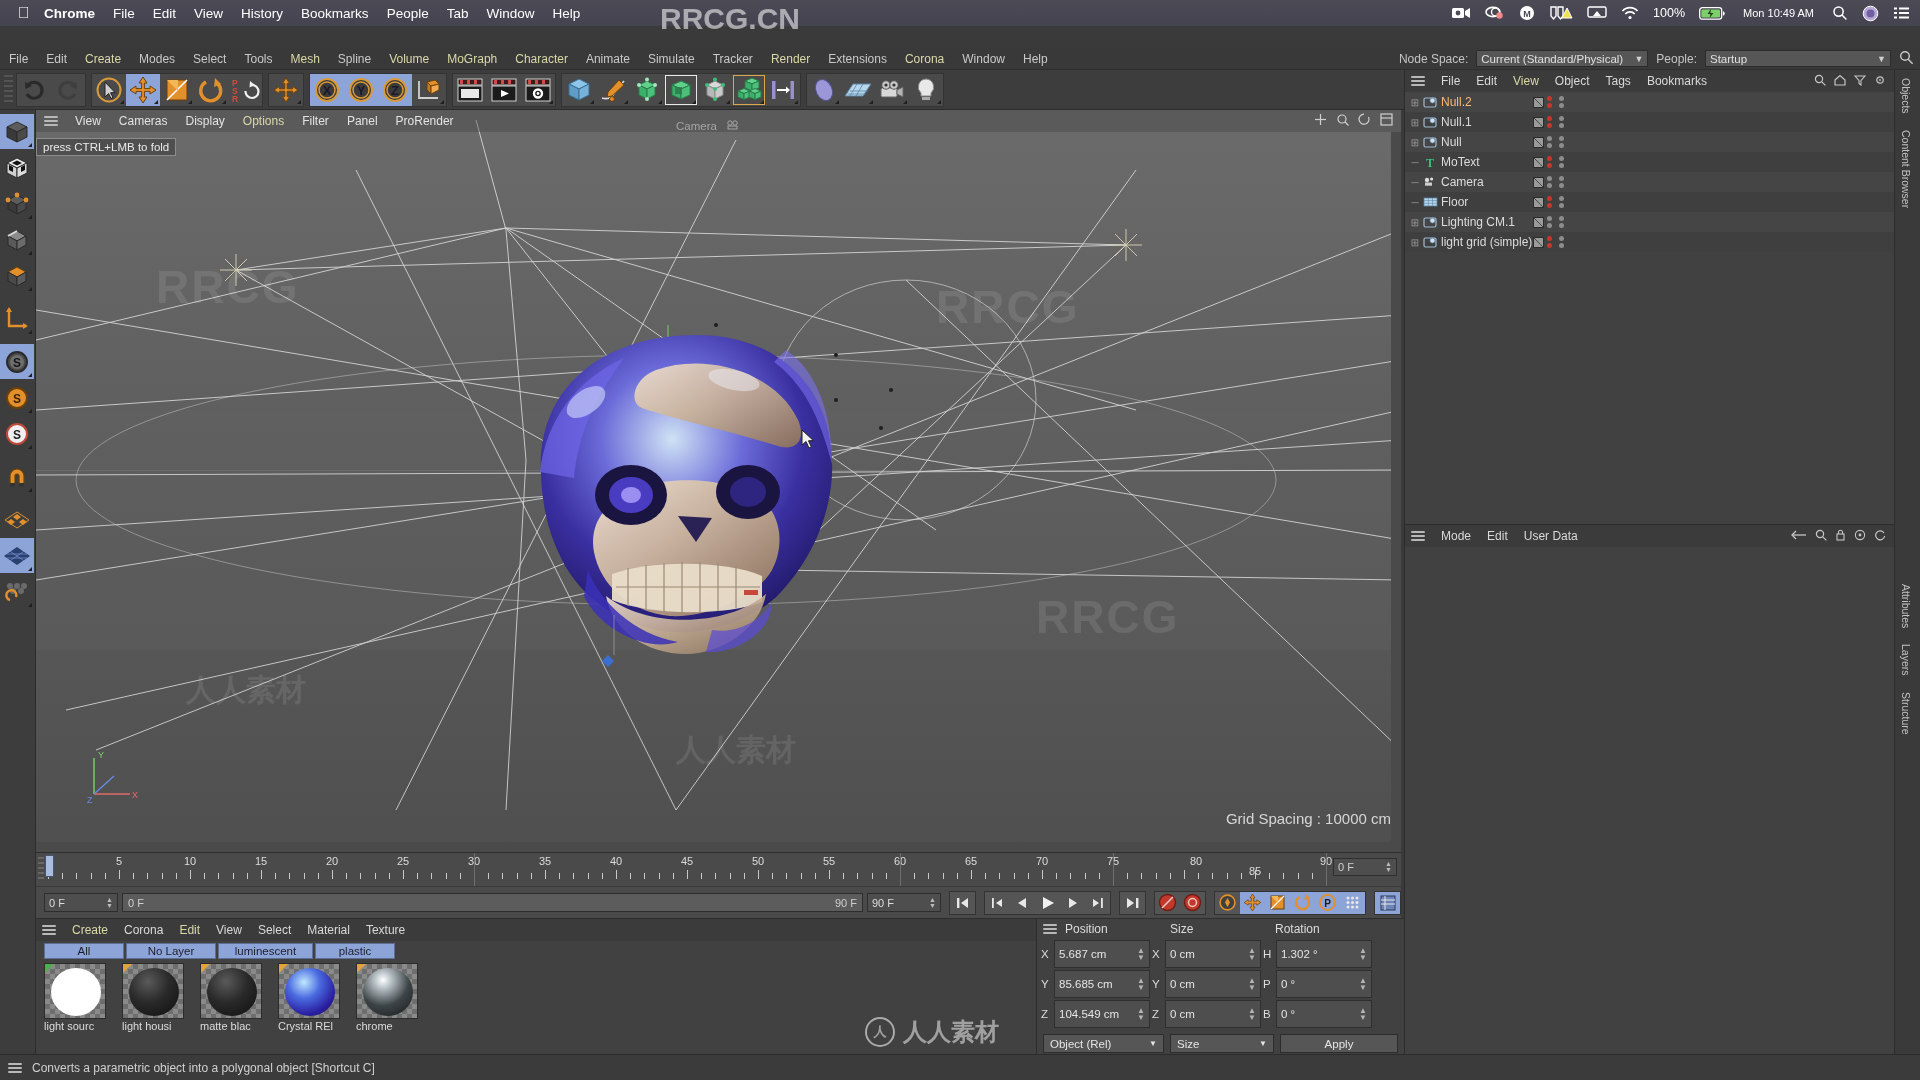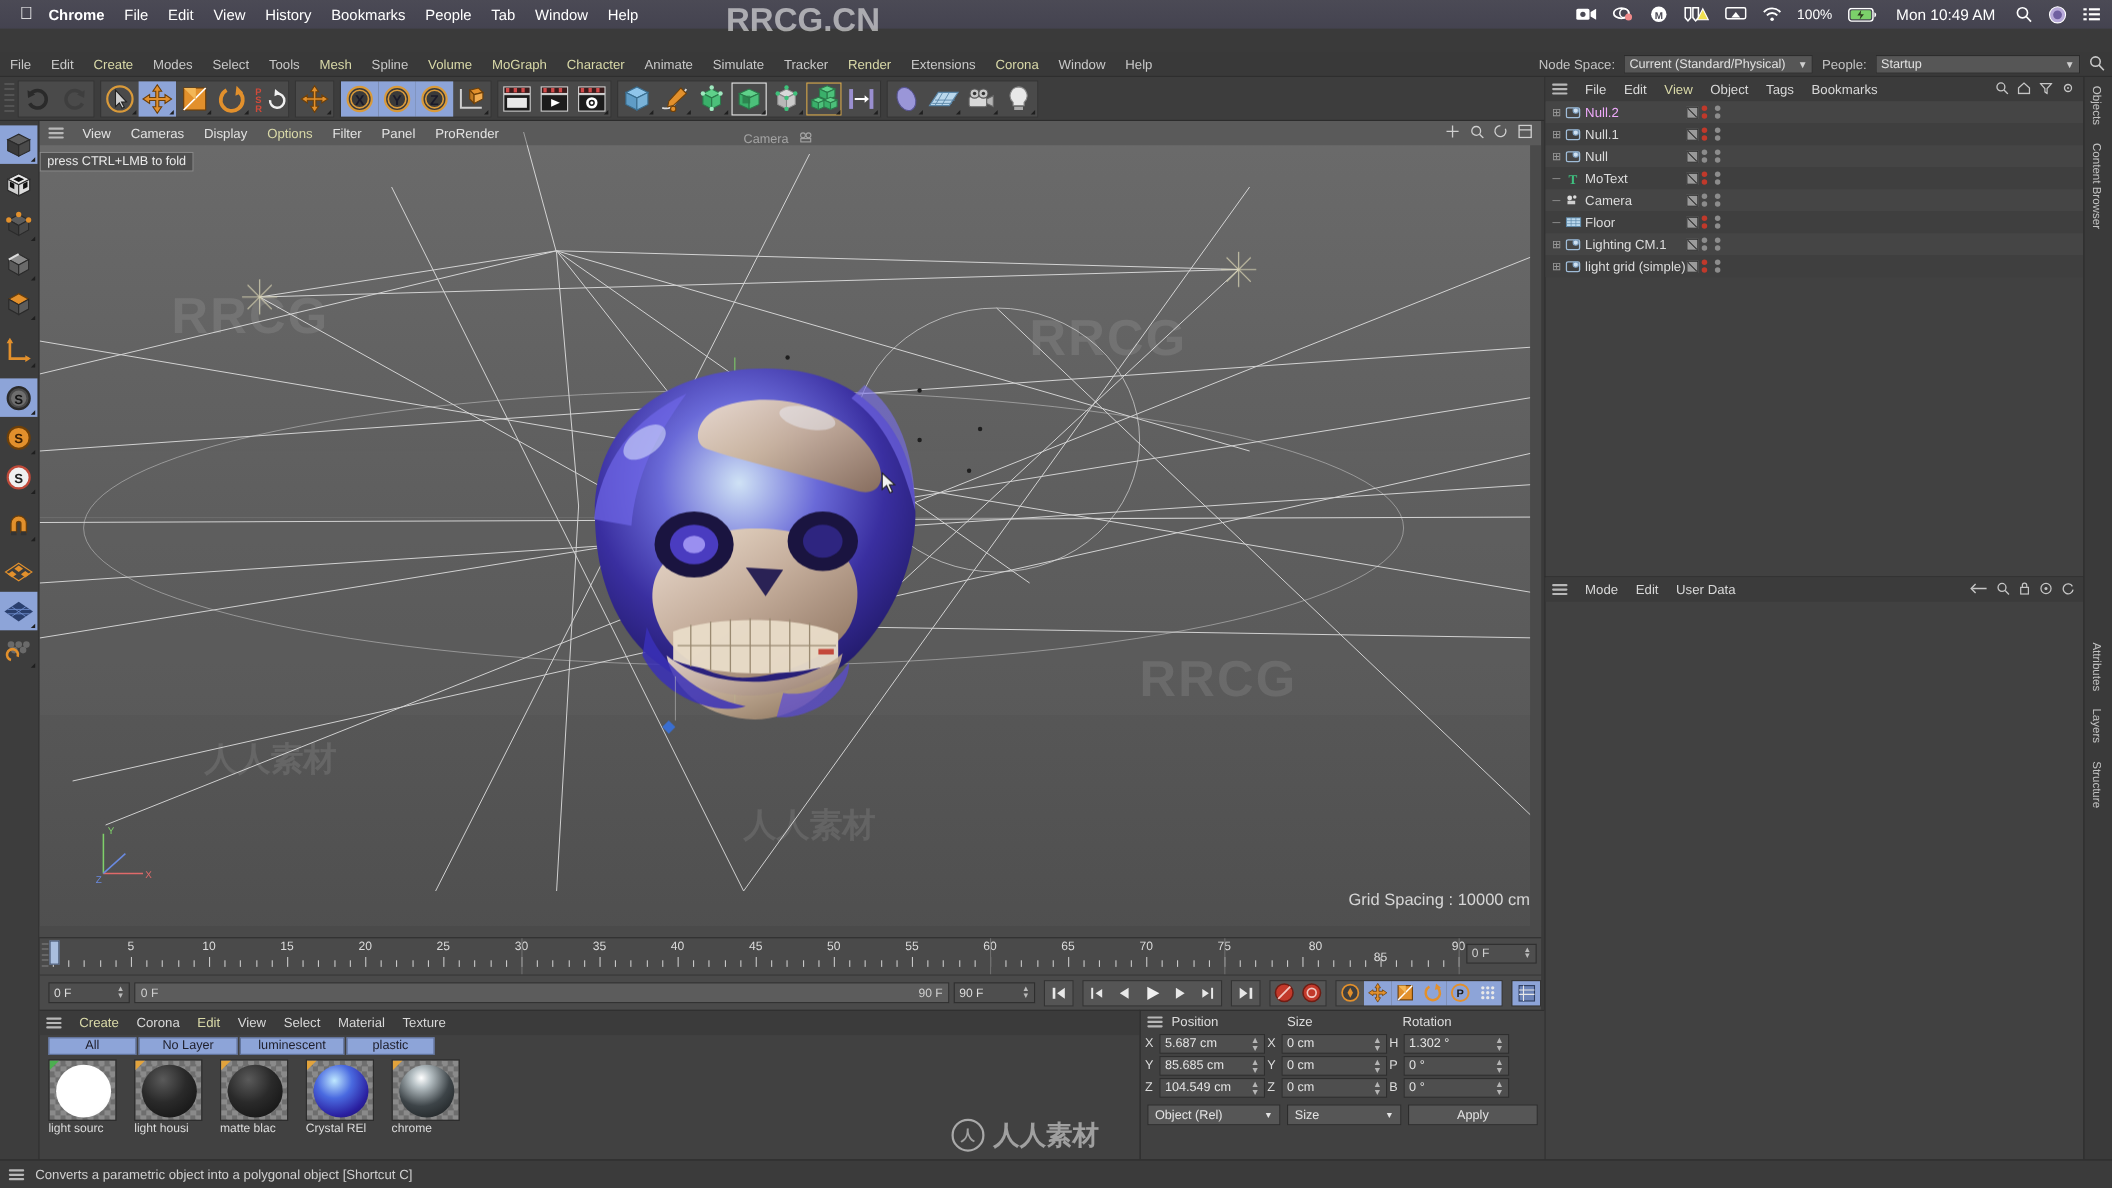--- a/index.html
+++ b/index.html
@@ -19,21 +19,21 @@
     background: linear-gradient(180deg,#4b4a55 0%, #444350 100%);
     display: flex; align-items: center; padding: 0 10px;
     color: #fff; font-size: 13.5px;
   }
   .macbar .apple { font-size: 16px; margin: 0 14px 0 8px; line-height: 1; }
   .macbar .mi { margin-right: 18px; white-space: nowrap; }
   .macbar .mi.bold { font-weight: bold; }
   .macbar .spacer { flex: 1; }
   .macbar .tray { display: flex; align-items: center; gap: 14px; }
   .tray svg { display: block; }
-  .macbar .clock { font-size: 14px; margin: 0 4px; white-space: nowrap; }
+  .macbar .clock { font-size: 11px; margin: 0 4px; white-space: nowrap; }
   .macbar .battpct { font-size: 12.5px; }
 
   
   .winstrip {
     position: absolute; top: 26px; left: 0; width: 1920px; height: 22px;
     background: #3b3b41; border-bottom: 1px solid #2a2a2e;
     display: flex; align-items: center; padding-left: 10px;
   }
   .dot { width: 11px; height: 11px; border-radius: 50%; background: #6a6a70; margin-right: 8px; }
   .wintitle {
@@ -124,21 +124,21 @@
   .panelbar { height: 22px; display: flex; align-items: center; background: #3b3b3b; padding-left: 6px; }
   .panelbar .item { font-size: 12px; padding: 0 8px; color: #d9d9d9;}
   .panelbar .item.y { color: #d9d9a8; }
   .panelbar .pright { margin-left:auto; display:flex; gap:8px; padding-right:8px; align-items:center;}
   .objrow { height: 20px; display: flex; align-items: center; padding-left: 4px; font-size: 12px; position: relative; }
   .objrow:nth-child(odd) { background: #454545; }
   .objrow:nth-child(even) { background: #3f3f3f; }
   .objrow .exp { width:12px; color:#9a9a9a; font-size:10px; text-align:center;}
   .objrow .oicon { width: 18px; display:flex; justify-content:center;}
   .objrow .oname { color: #dcdcdc; margin-left: 2px; }
-  .objrow .oname.dim { color: #f0abfc; }
+  .objrow .oname.dim { color: #fdba74; }
   .objrow .tags { position:absolute; left: 128px; display:flex; align-items:center; gap:3px;}
   .tagbox { width:11px;height:11px;background:#9a9a9a;border:1px solid #2d2d2d; position:relative;}
   .tagbox::after{content:"";position:absolute;inset:0;background:linear-gradient(45deg,transparent 46%,#4a4a4a 46%,#4a4a4a 54%,transparent 54%);}
   .dots2 { display:flex; flex-direction:column; gap:2px;}
   .dots2 i { width:5px;height:5px;border-radius:50%; display:block;}
   .objrow .vis { position:absolute; right: 330px; display:flex; flex-direction:column; gap:2px;}
   .objrow .vis i { width:5px;height:5px;border-radius:50%;background:#8c8c8c;}
 
   .attrmgr {
     position: absolute; top: 525px; left: 1404px; width: 490px; bottom: 26px;
@@ -194,21 +194,21 @@
 
   
   .coordmgr {
     position: absolute; top: 918px; left: 1036px; width: 368px; bottom: 26px;
     background: #414141; border-top:1px solid #2e2e2e; border-left:1px solid #2c2c2c;
   }
   .coordhead { display:flex; align-items:center; height:20px; padding-left:6px; font-size:12px; color:#dcdcdc;}
   .coordhead .ch { width: 105px; }
   .coordrow { display:flex; align-items:center; gap:2px; padding: 1px 4px; }
   .axl { width: 11px; font-size: 11.5px; color:#dcdcdc; text-align:left; }
-  .cfield { width: 96px; height: 18px; background:#4e4e4e; border:1px solid #2e2e2e;
+  .cfield { width: 96px; height: 28px; background:#4e4e4e; border:1px solid #2e2e2e;
             display:flex; align-items:center; padding:0 4px; font-size:11.5px; color:#e4e4e4;}
   .cfield .v { flex:1; white-space:nowrap; overflow:hidden;}
   .cfield .sp { font-size:8px; line-height:7px; color:#b5b5b5; display:flex; flex-direction:column;}
   .coordbtns { display:flex; gap:6px; padding: 5px 6px; }
   .cbtn { height:19px; background:#565656; border:1px solid #2c2c2c; font-size:11.5px;
           display:flex; align-items:center; padding:0 6px; color:#e4e4e4;}
   .cbtn.wide { flex:1; justify-content:center;}
 
   
   .statusbar {

